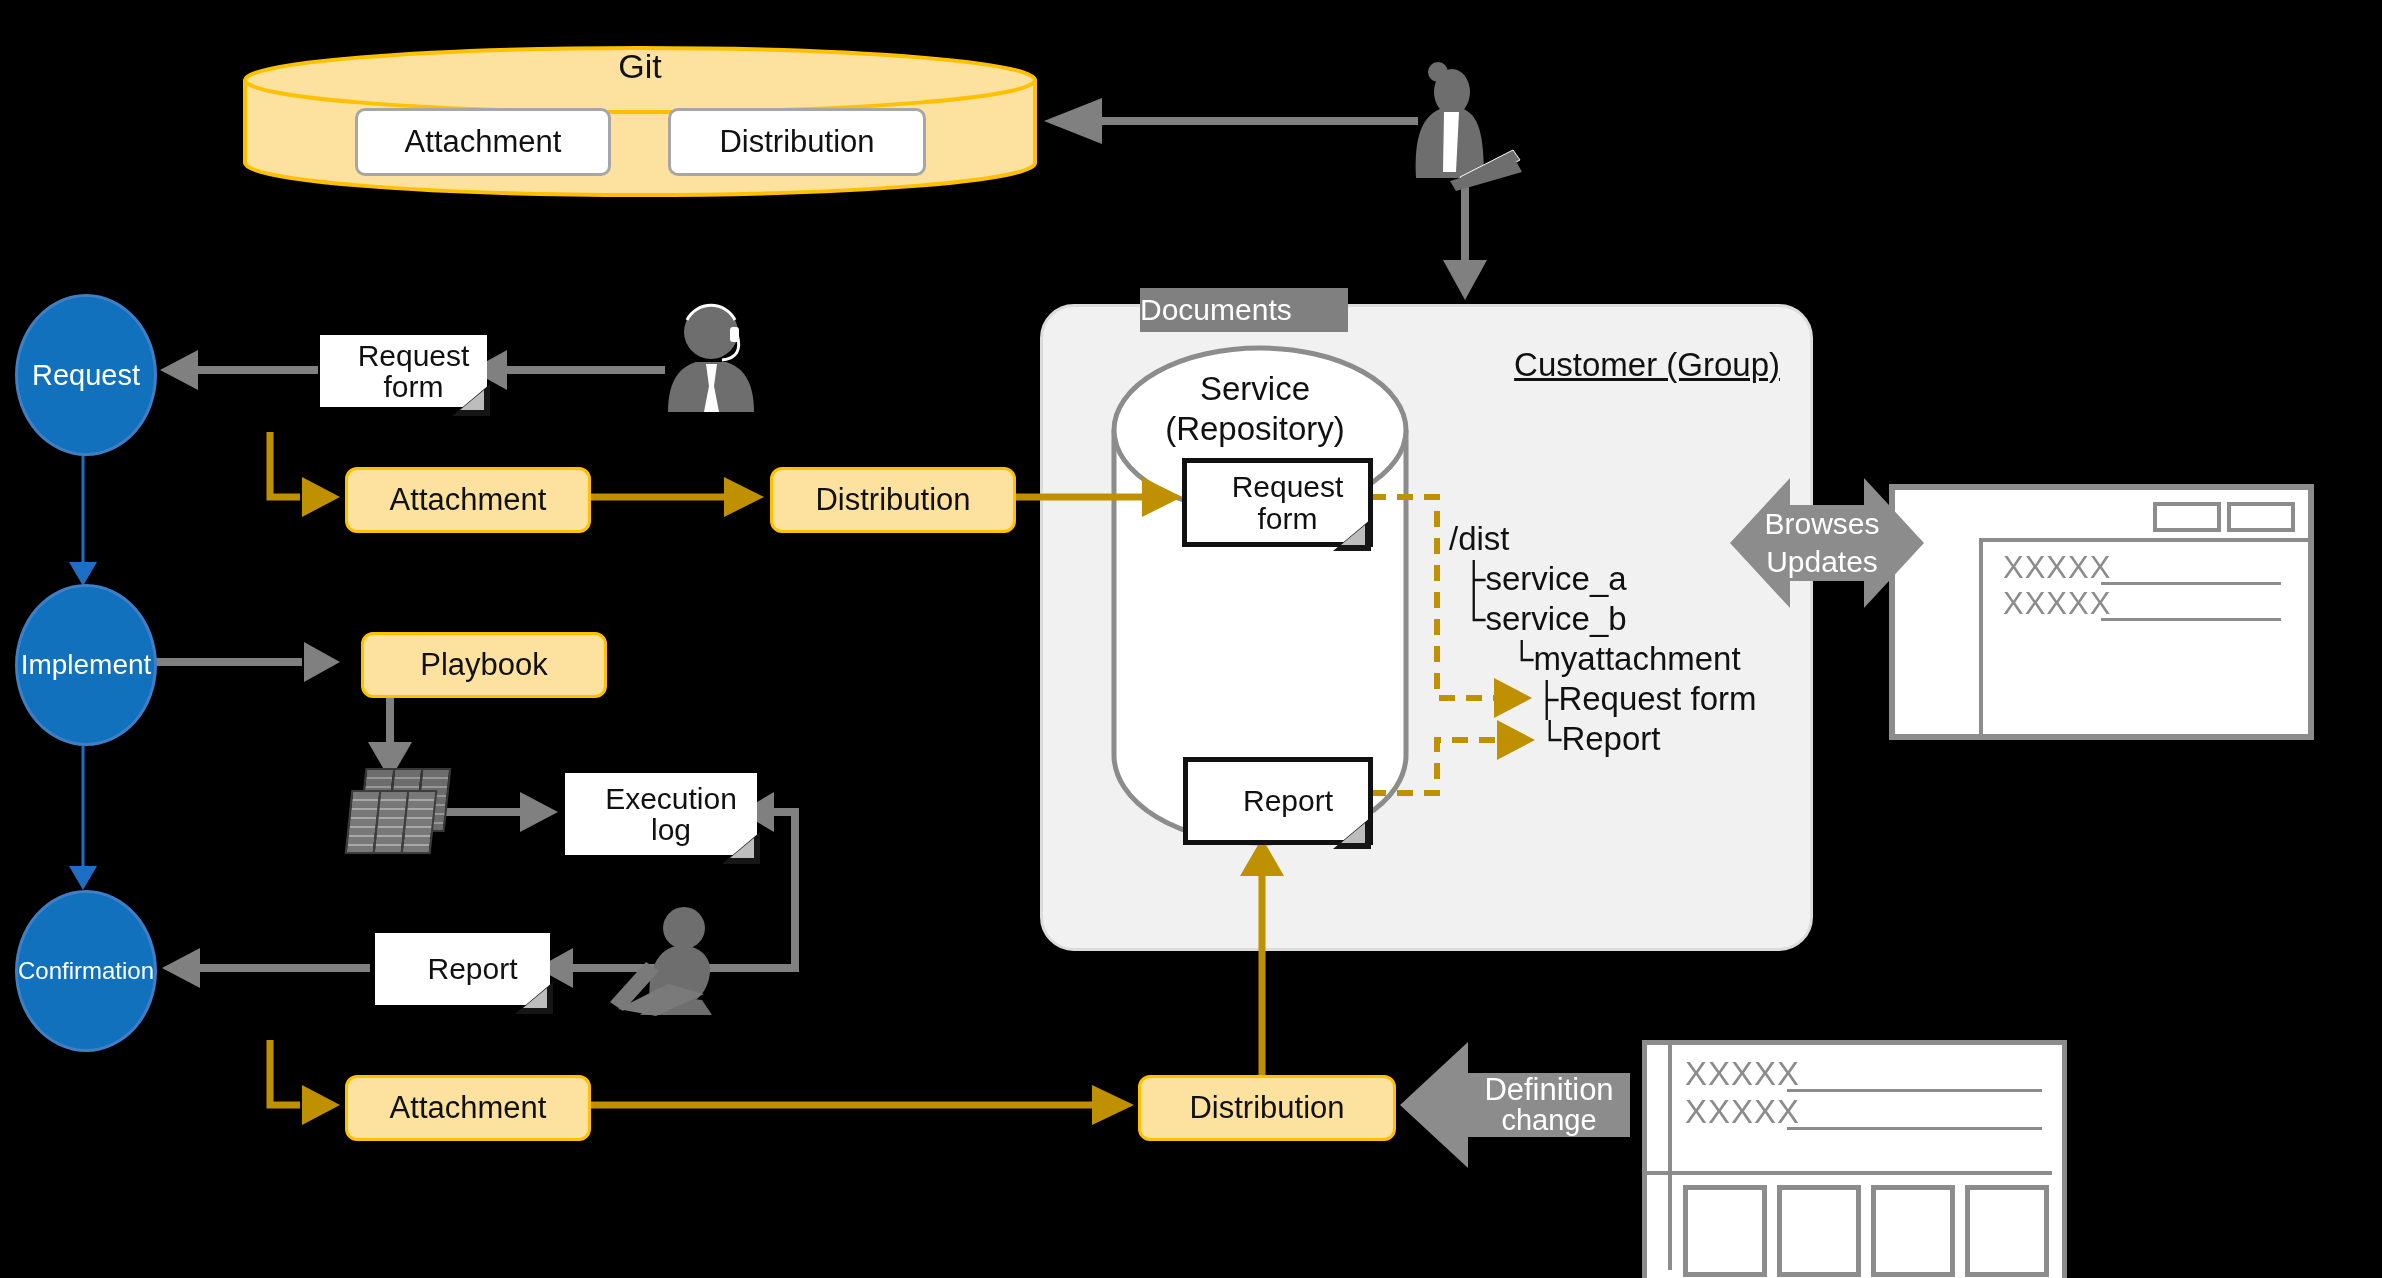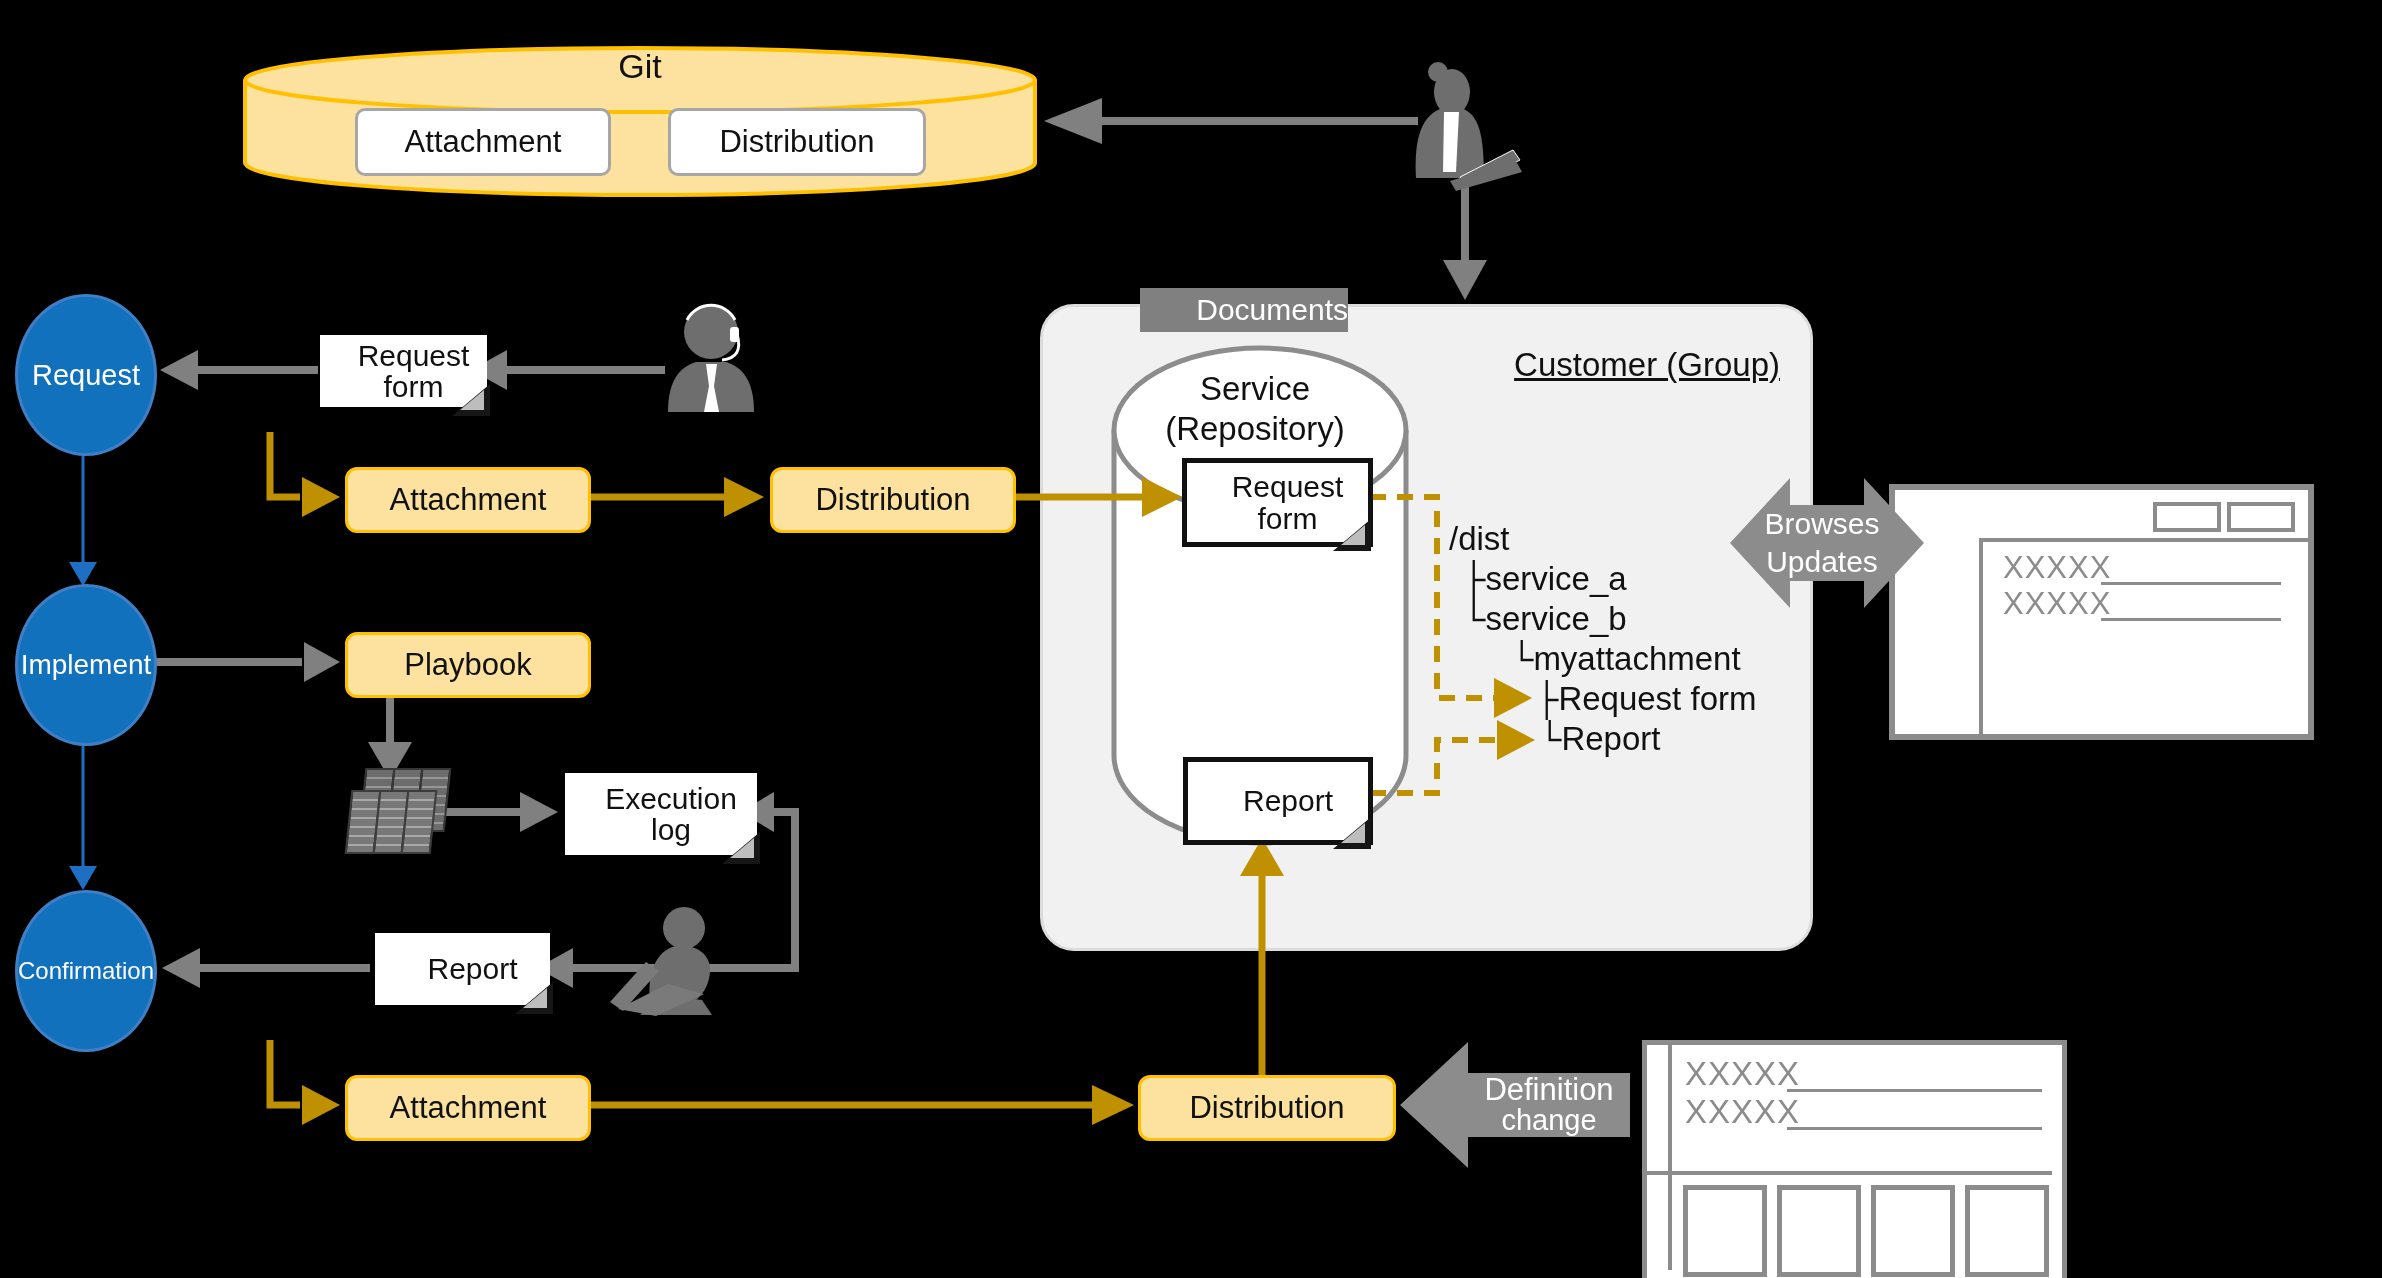--- a/index.html
+++ b/index.html
@@ -4,35 +4,35 @@
 <style>
   html,body{margin:0;padding:0;background:#000;}
   body{font-family:"Liberation Sans", sans-serif;}
   #canvas{position:relative;width:2382px;height:1278px;background:#000;overflow:hidden;}
   .abs{position:absolute;}
   .txt{color:#111;line-height:1.06;}
   
   #customer-panel{left:1040px;top:304px;width:767px;height:641px;background:#F1F1F1;
      border:3px solid #DCDCDC;border-radius:34px;}
   #documents-badge{left:1140px;top:288px;width:208px;height:44px;background:#808080;color:#fff;
-     font-size:30px;display:flex;align-items:center;justify-content:flex-end;}
+     font-size:30px;display:flex;align-items:center;justify-content:flex-start;}
   #customer-title{left:1420px;top:348px;width:360px;height:40px;font-size:33px;color:#111;
      text-align:right;text-decoration:underline;}
   
   .circle{width:136px;height:156px;border-radius:50%;background:#1271BC;border:3px solid #3F7FC6;
      color:#fff;display:flex;align-items:center;justify-content:center;text-align:center;}
   #node-request{left:15px;top:294px;font-size:29px;}
   #node-implement{left:15px;top:584px;font-size:28px;}
   #node-confirmation{left:15px;top:890px;font-size:24px;}
   
   .gold-box{background:#FCE29E;border:3px solid #FFC000;border-radius:12px;color:#111;
      display:flex;align-items:center;justify-content:center;font-size:31px;}
   #box-att-top{left:345px;top:467px;width:240px;height:60px;}
   #box-dist-top{left:770px;top:467px;width:240px;height:60px;}
-  #box-playbook{left:345px;top:632px;width:240px;height:60px;}
+  #box-playbook{left:361px;top:632px;width:240px;height:60px;}
   #box-att-bot{left:345px;top:1075px;width:240px;height:60px;}
   #box-dist-bot{left:1138px;top:1075px;width:252px;height:60px;}
   
   #git-title{left:540px;top:48px;width:200px;text-align:center;font-size:34px;color:#111;}
   .git-box{background:#fff;border:3px solid #A6A6A6;border-radius:10px;color:#111;
      display:flex;align-items:center;justify-content:center;font-size:31px;}
   #git-att{left:355px;top:108px;width:250px;height:62px;}
   #git-dist{left:668px;top:108px;width:252px;height:62px;}
   
   .doc{background:#fff;color:#111;display:flex;align-items:center;justify-content:center;

